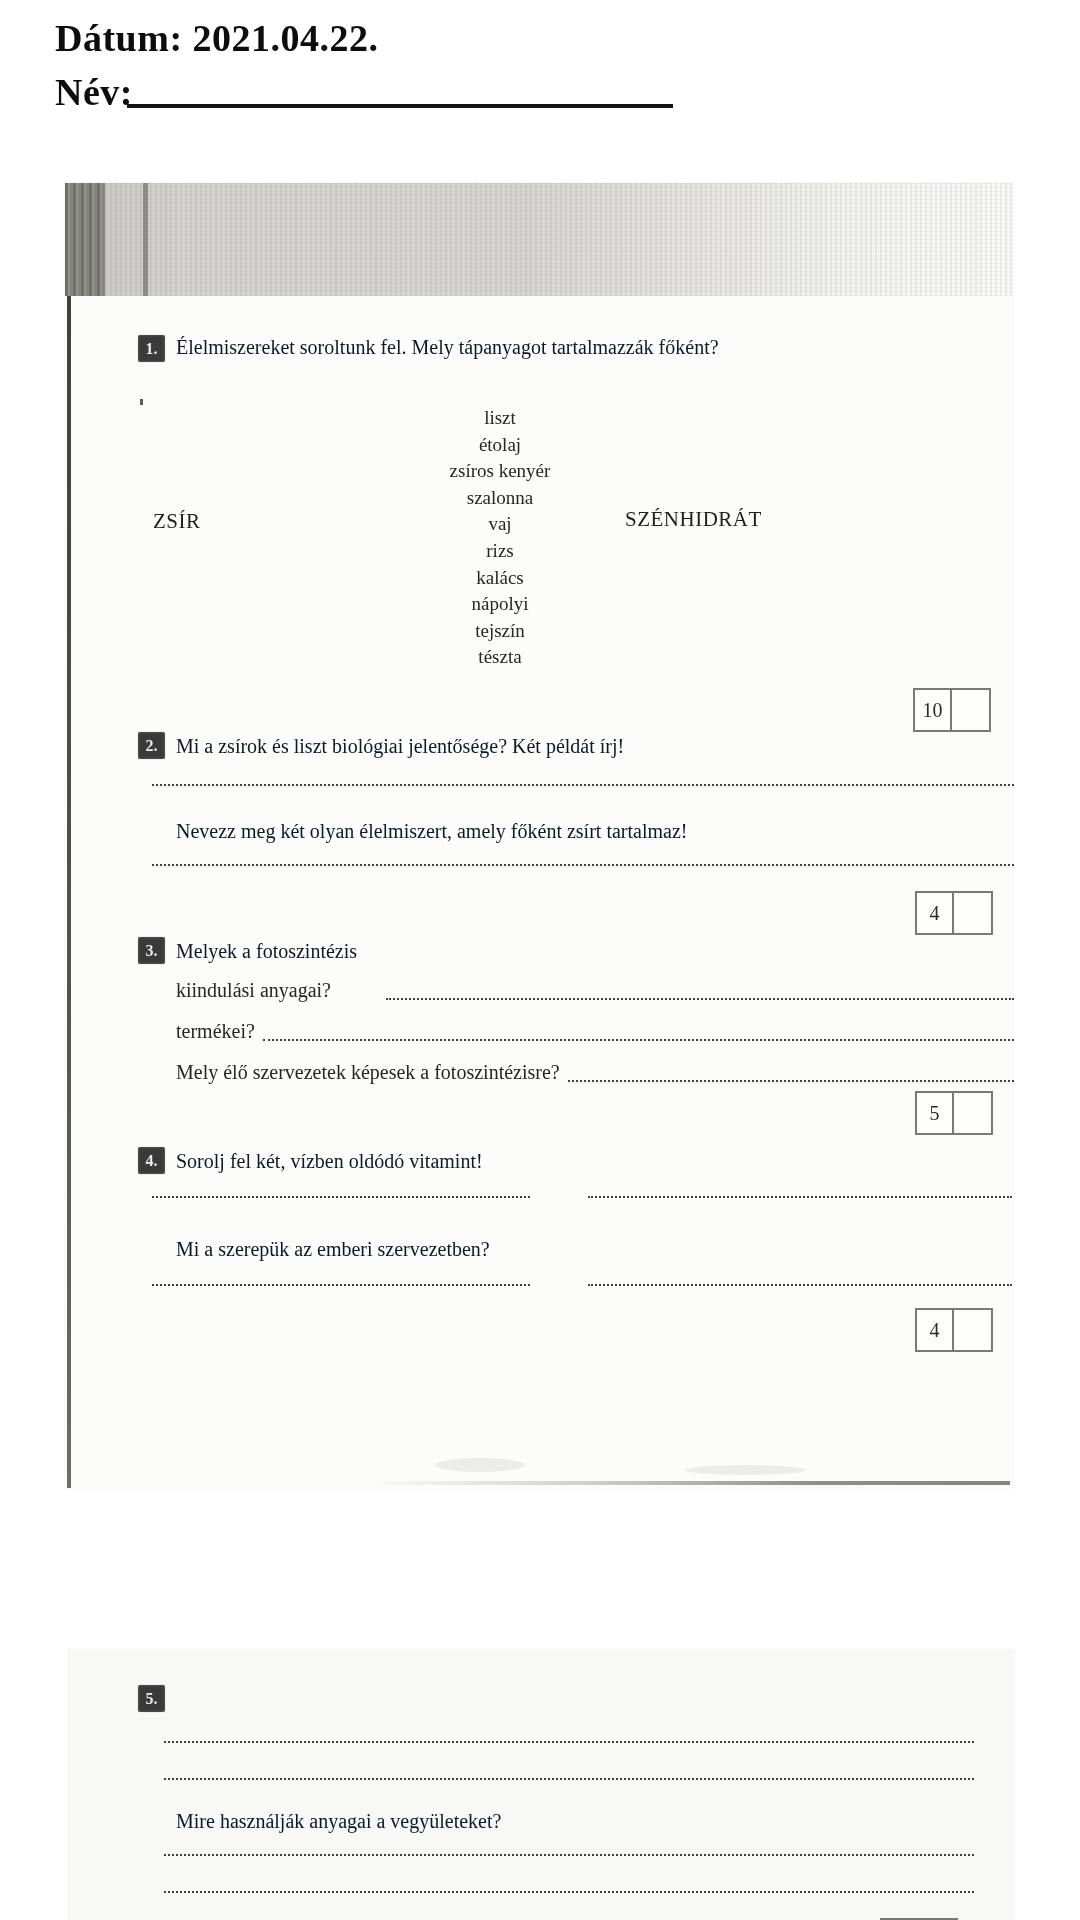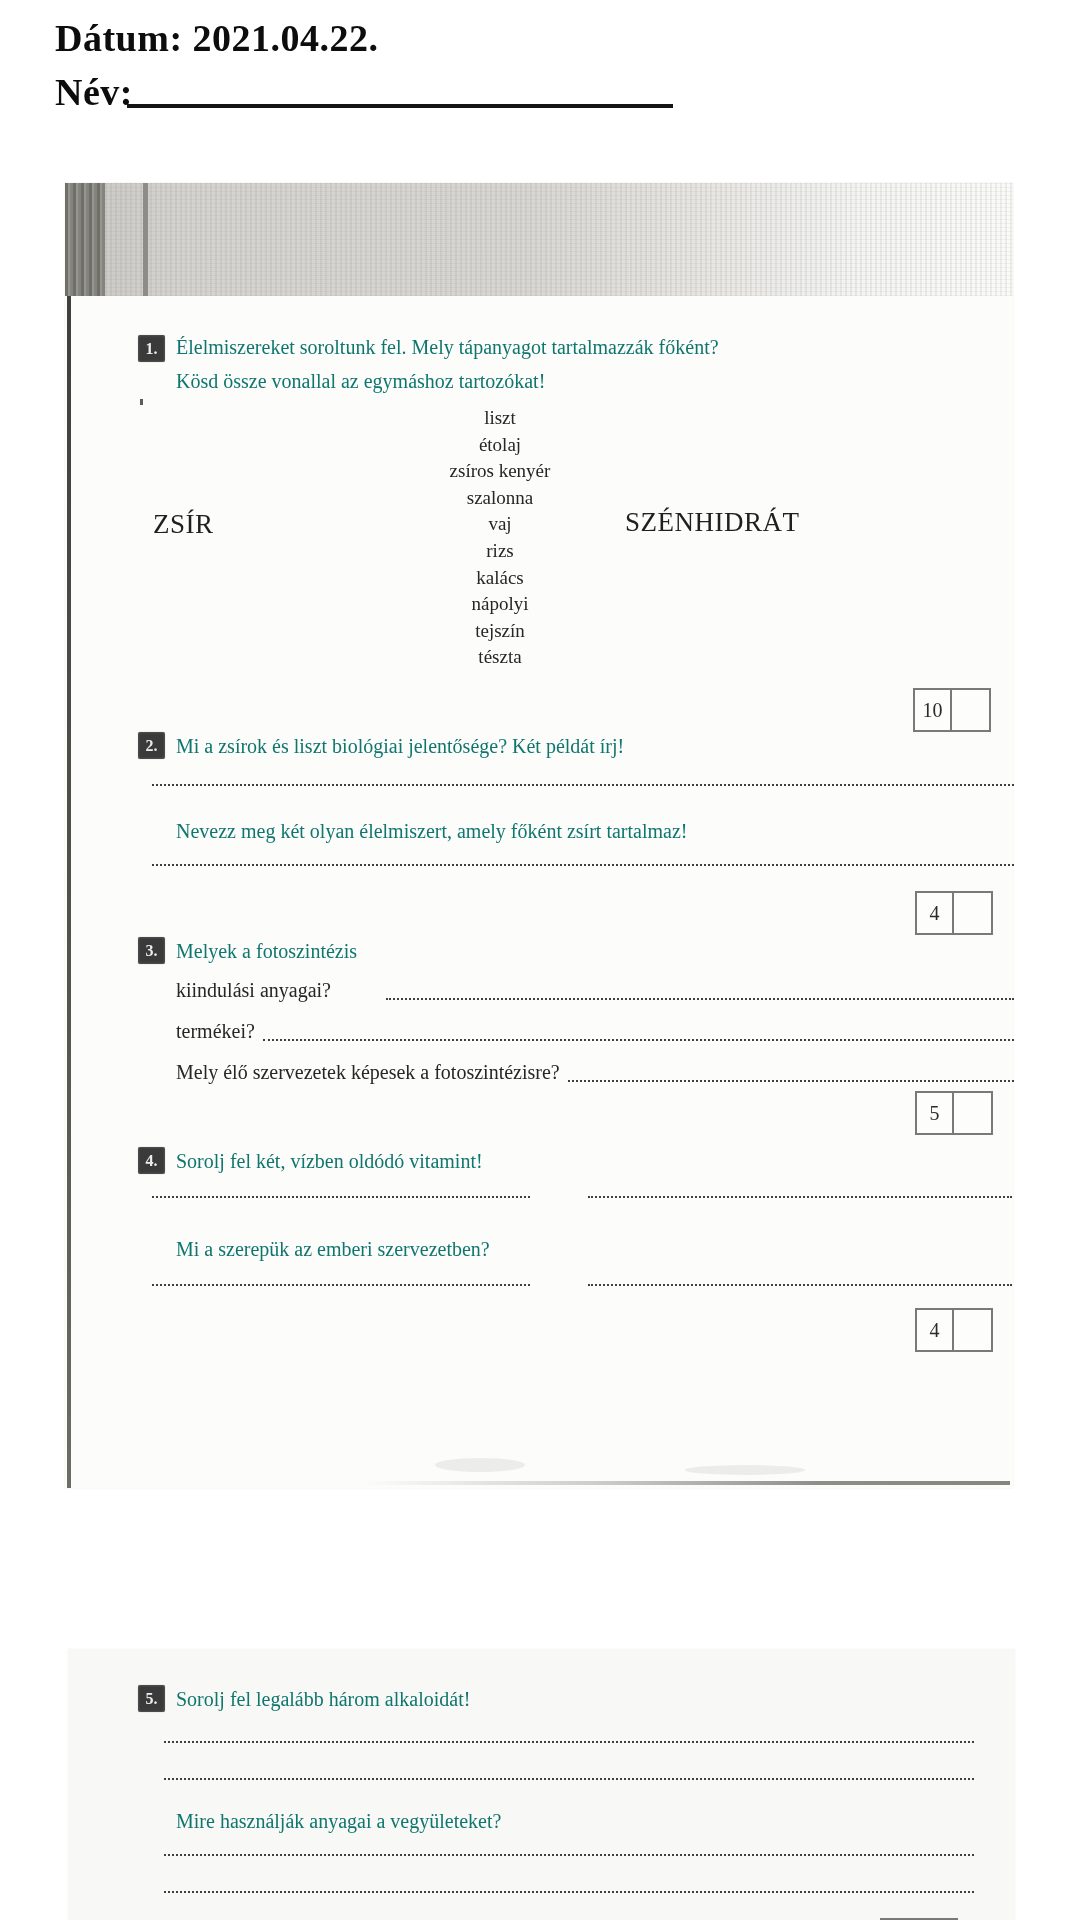--- a/index.html
+++ b/index.html
@@ -51,24 +51,24 @@
     box-shadow:0 0 2px rgba(0,0,0,.06);
   }
 
   
   .qbadge{
     width:27px;height:27px;background:#3a3a3a;color:#ececec;
     display:flex;align-items:center;justify-content:center;
     font-size:16px;font-weight:bold;border-radius:2px;
     box-shadow:inset 0 0 3px rgba(255,255,255,.25), 0 0 1px rgba(0,0,0,.4);
   }
-  .qtext{font-size:20px;line-height:34px;color:#0f766e;white-space:nowrap;}
+  .qtext{font-size:20px;line-height:34px;color:#0f172a;white-space:nowrap;}
   .dotline{height:0;border-bottom:2px dotted #3f3f3f;}
   .foodlist{width:300px;text-align:center;font-size:19px;line-height:26.6px;color:#262626;}
-  .cat{font-size:27px;color:#1f1f1f;letter-spacing:.5px;white-space:nowrap;}
+  .cat{font-size:21px;color:#1f1f1f;letter-spacing:.5px;white-space:nowrap;}
   .ptsbox{
     width:74px;height:40px;display:flex;border:2px solid #7a7975;background:#fdfdfc;margin-top:16px;
   }
   .ptsbox .cell-l{
     width:35px;display:flex;align-items:center;justify-content:center;
     font-size:20px;color:#2b2b2b;border-right:2px solid #7a7975;
   }
   .ptsbox .cell-r{flex:1;}
   .qrow{display:flex;width:838px;font-size:20px;line-height:34px;white-space:nowrap;color:#262626;}
   .qrow .dotfill{flex:1;border-bottom:2px dotted #3f3f3f;margin:0 0 7px 8px;}
@@ -88,21 +88,20 @@
 <div class="abs page1">
 
   <div class="abs band"></div>
   <div class="abs band-dark-strip"></div>
   <div class="abs band-vline"></div>
   <div class="abs spine"></div>
 
   <div class="abs qbadge" style="left:73px;top:152px;">1.</div>
   <div class="abs qtext" style="left:111px;top:147px;">
     <div>Élelmiszereket soroltunk fel. Mely tápanyagot tartalmazzák főként?</div>
-    <div>Kösd össze vonallal az egymáshoz tartozókat!</div>
   </div>
   <div class="abs speck" style="left:75px;top:216px;width:3px;height:6px;"></div>
 
   <div class="abs foodlist" style="left:285px;top:222px;">
     <div>liszt</div>
     <div>étolaj</div>
     <div>zsíros kenyér</div>
     <div>szalonna</div>
     <div>vaj</div>
     <div>rizs</div>
@@ -161,21 +160,20 @@
     <div class="cell-r"></div>
   </div>
 
   <div class="abs smudge" style="left:370px;top:1275px;width:90px;height:14px;"></div>
   <div class="abs smudge" style="left:620px;top:1282px;width:120px;height:10px;"></div>
   <div class="abs page-bottom-edge"></div>
 </div>
 
 <div class="abs page2">
   <div class="abs qbadge" style="left:70px;top:36px;">5.</div>
-  <div class="abs qtext" style="left:108px;top:33px;">Sorolj fel legalább három alkaloidát!</div>
   <div class="abs dotline" style="left:96px;top:92px;width:810px;"></div>
   <div class="abs dotline" style="left:96px;top:129px;width:810px;"></div>
   <div class="abs qtext" style="left:108px;top:155px;">Mire használják anyagai a vegyületeket?</div>
   <div class="abs dotline" style="left:96px;top:205px;width:810px;"></div>
   <div class="abs dotline" style="left:96px;top:242px;width:810px;"></div>
   <div class="abs ptsbox" style="left:812px;top:253px;">
     <div class="cell-l">6</div>
     <div class="cell-r"></div>
   </div>
 </div>

